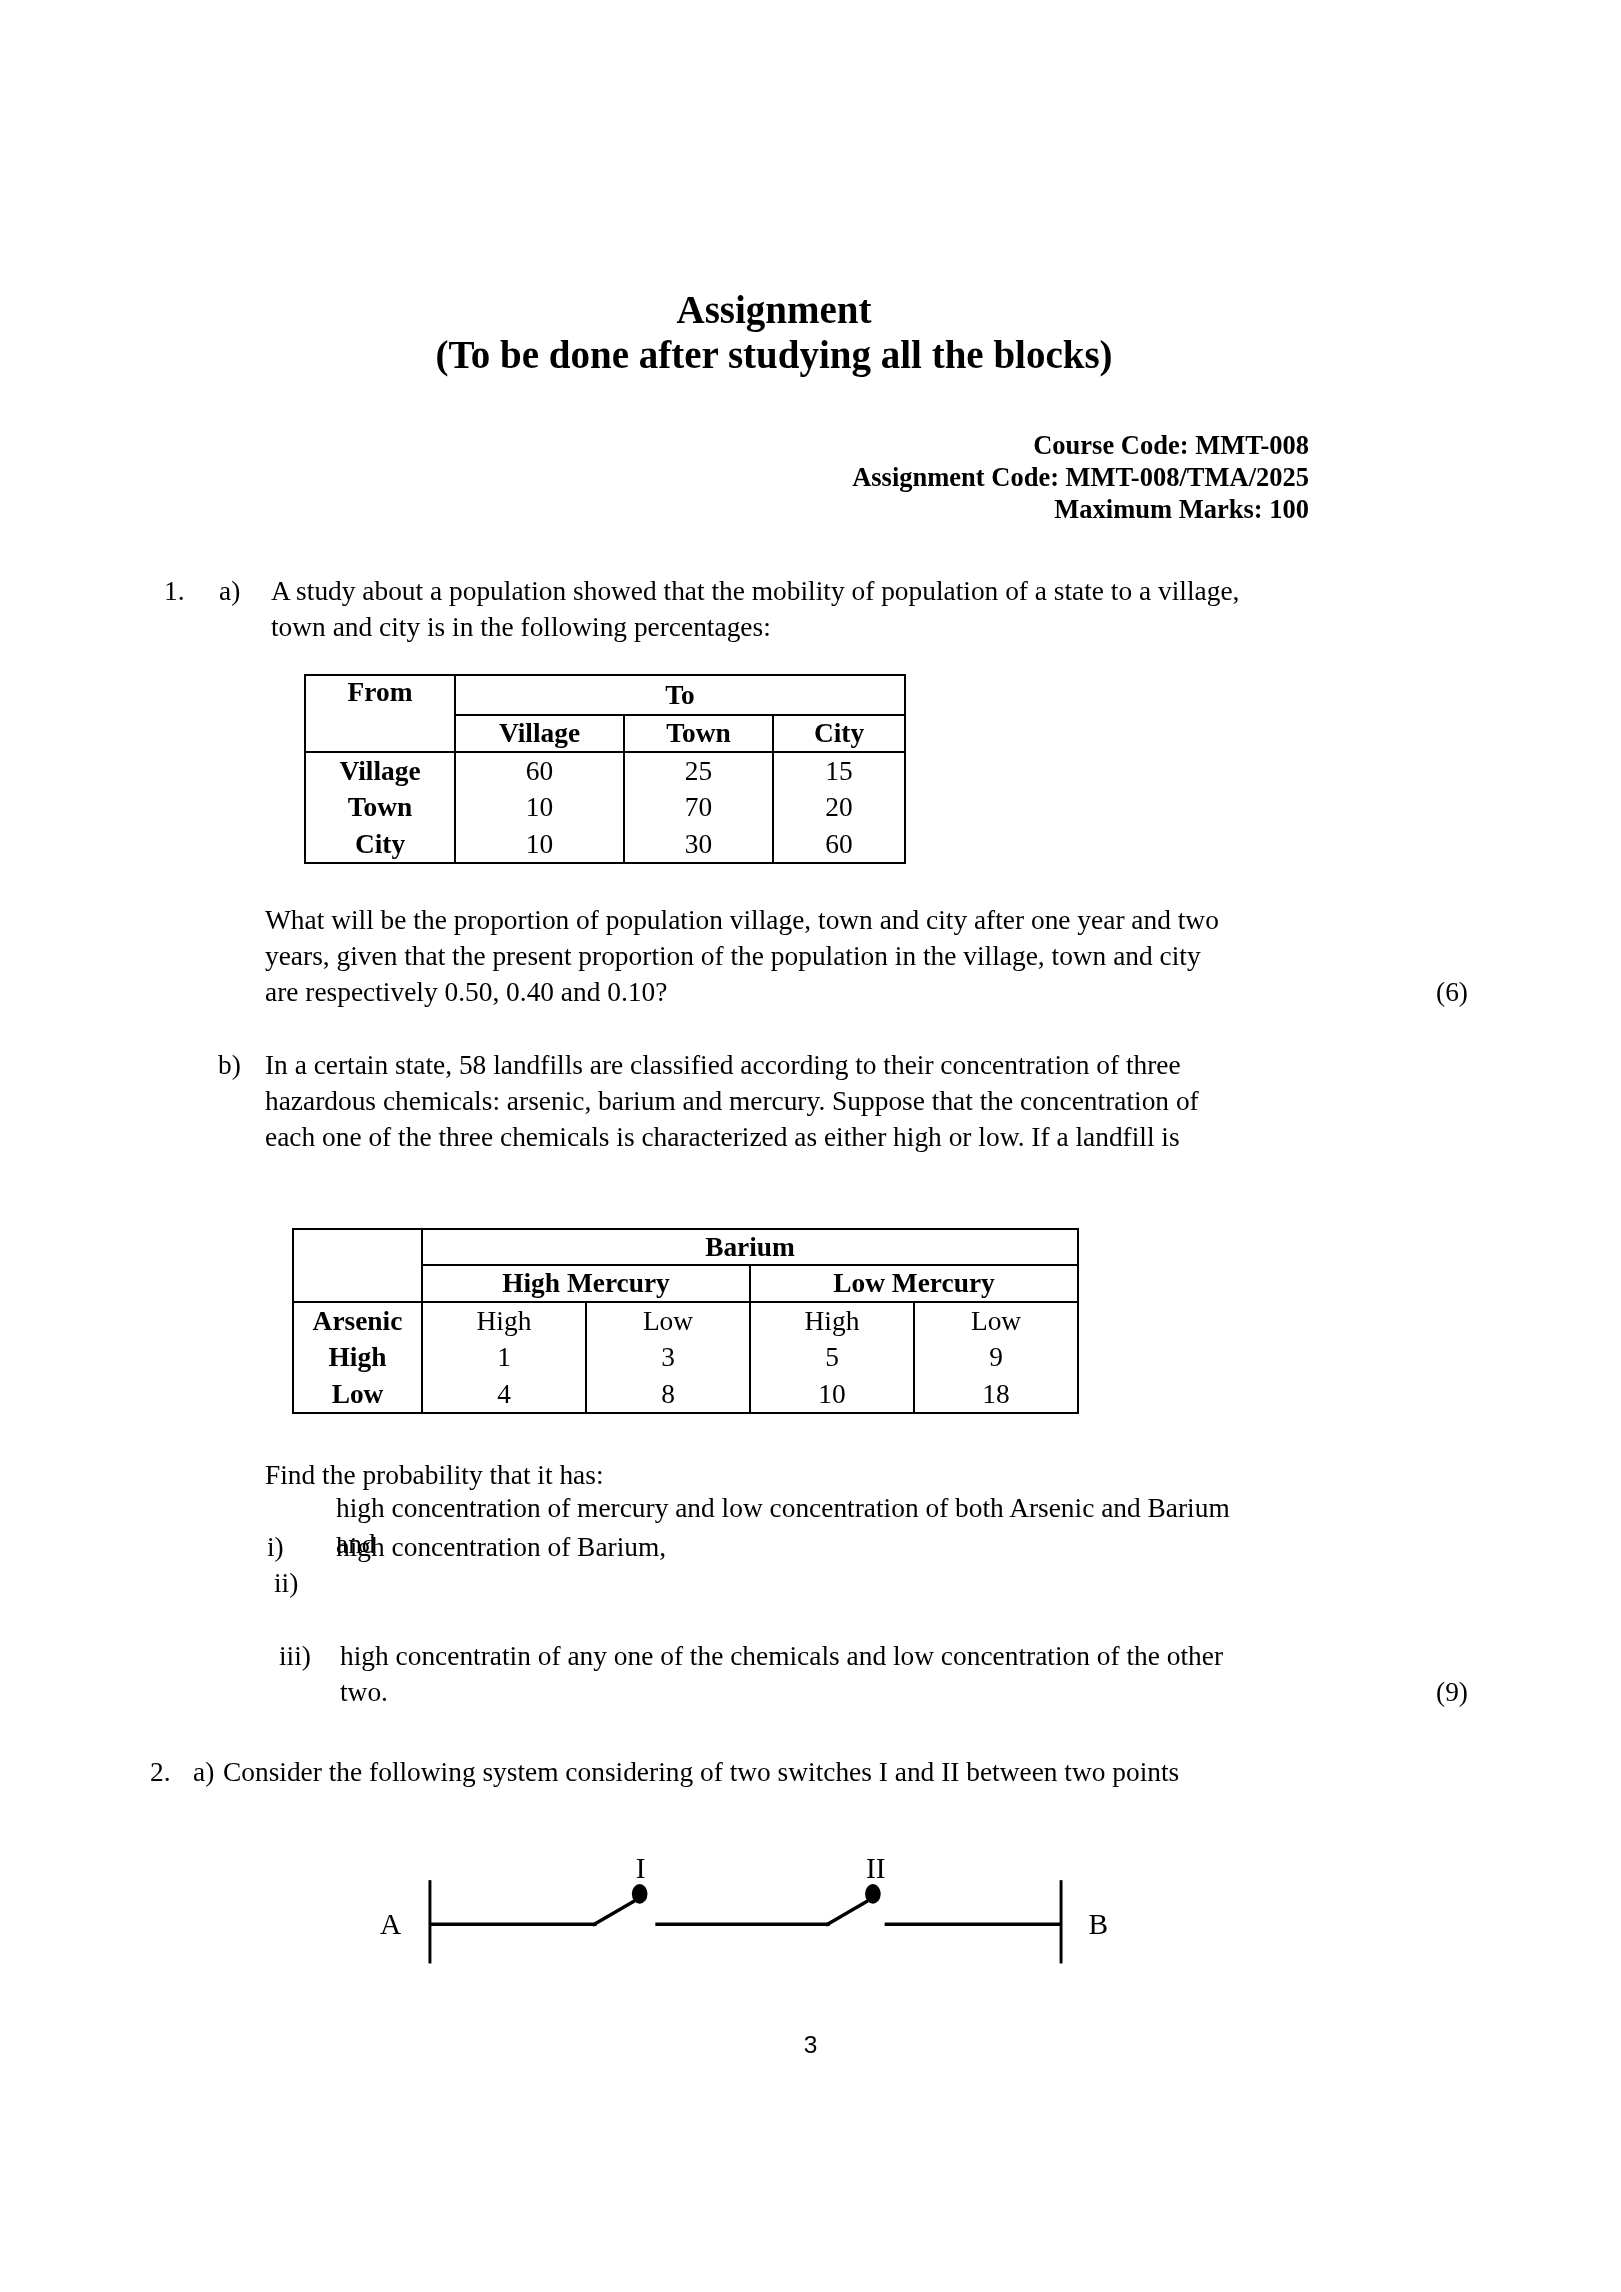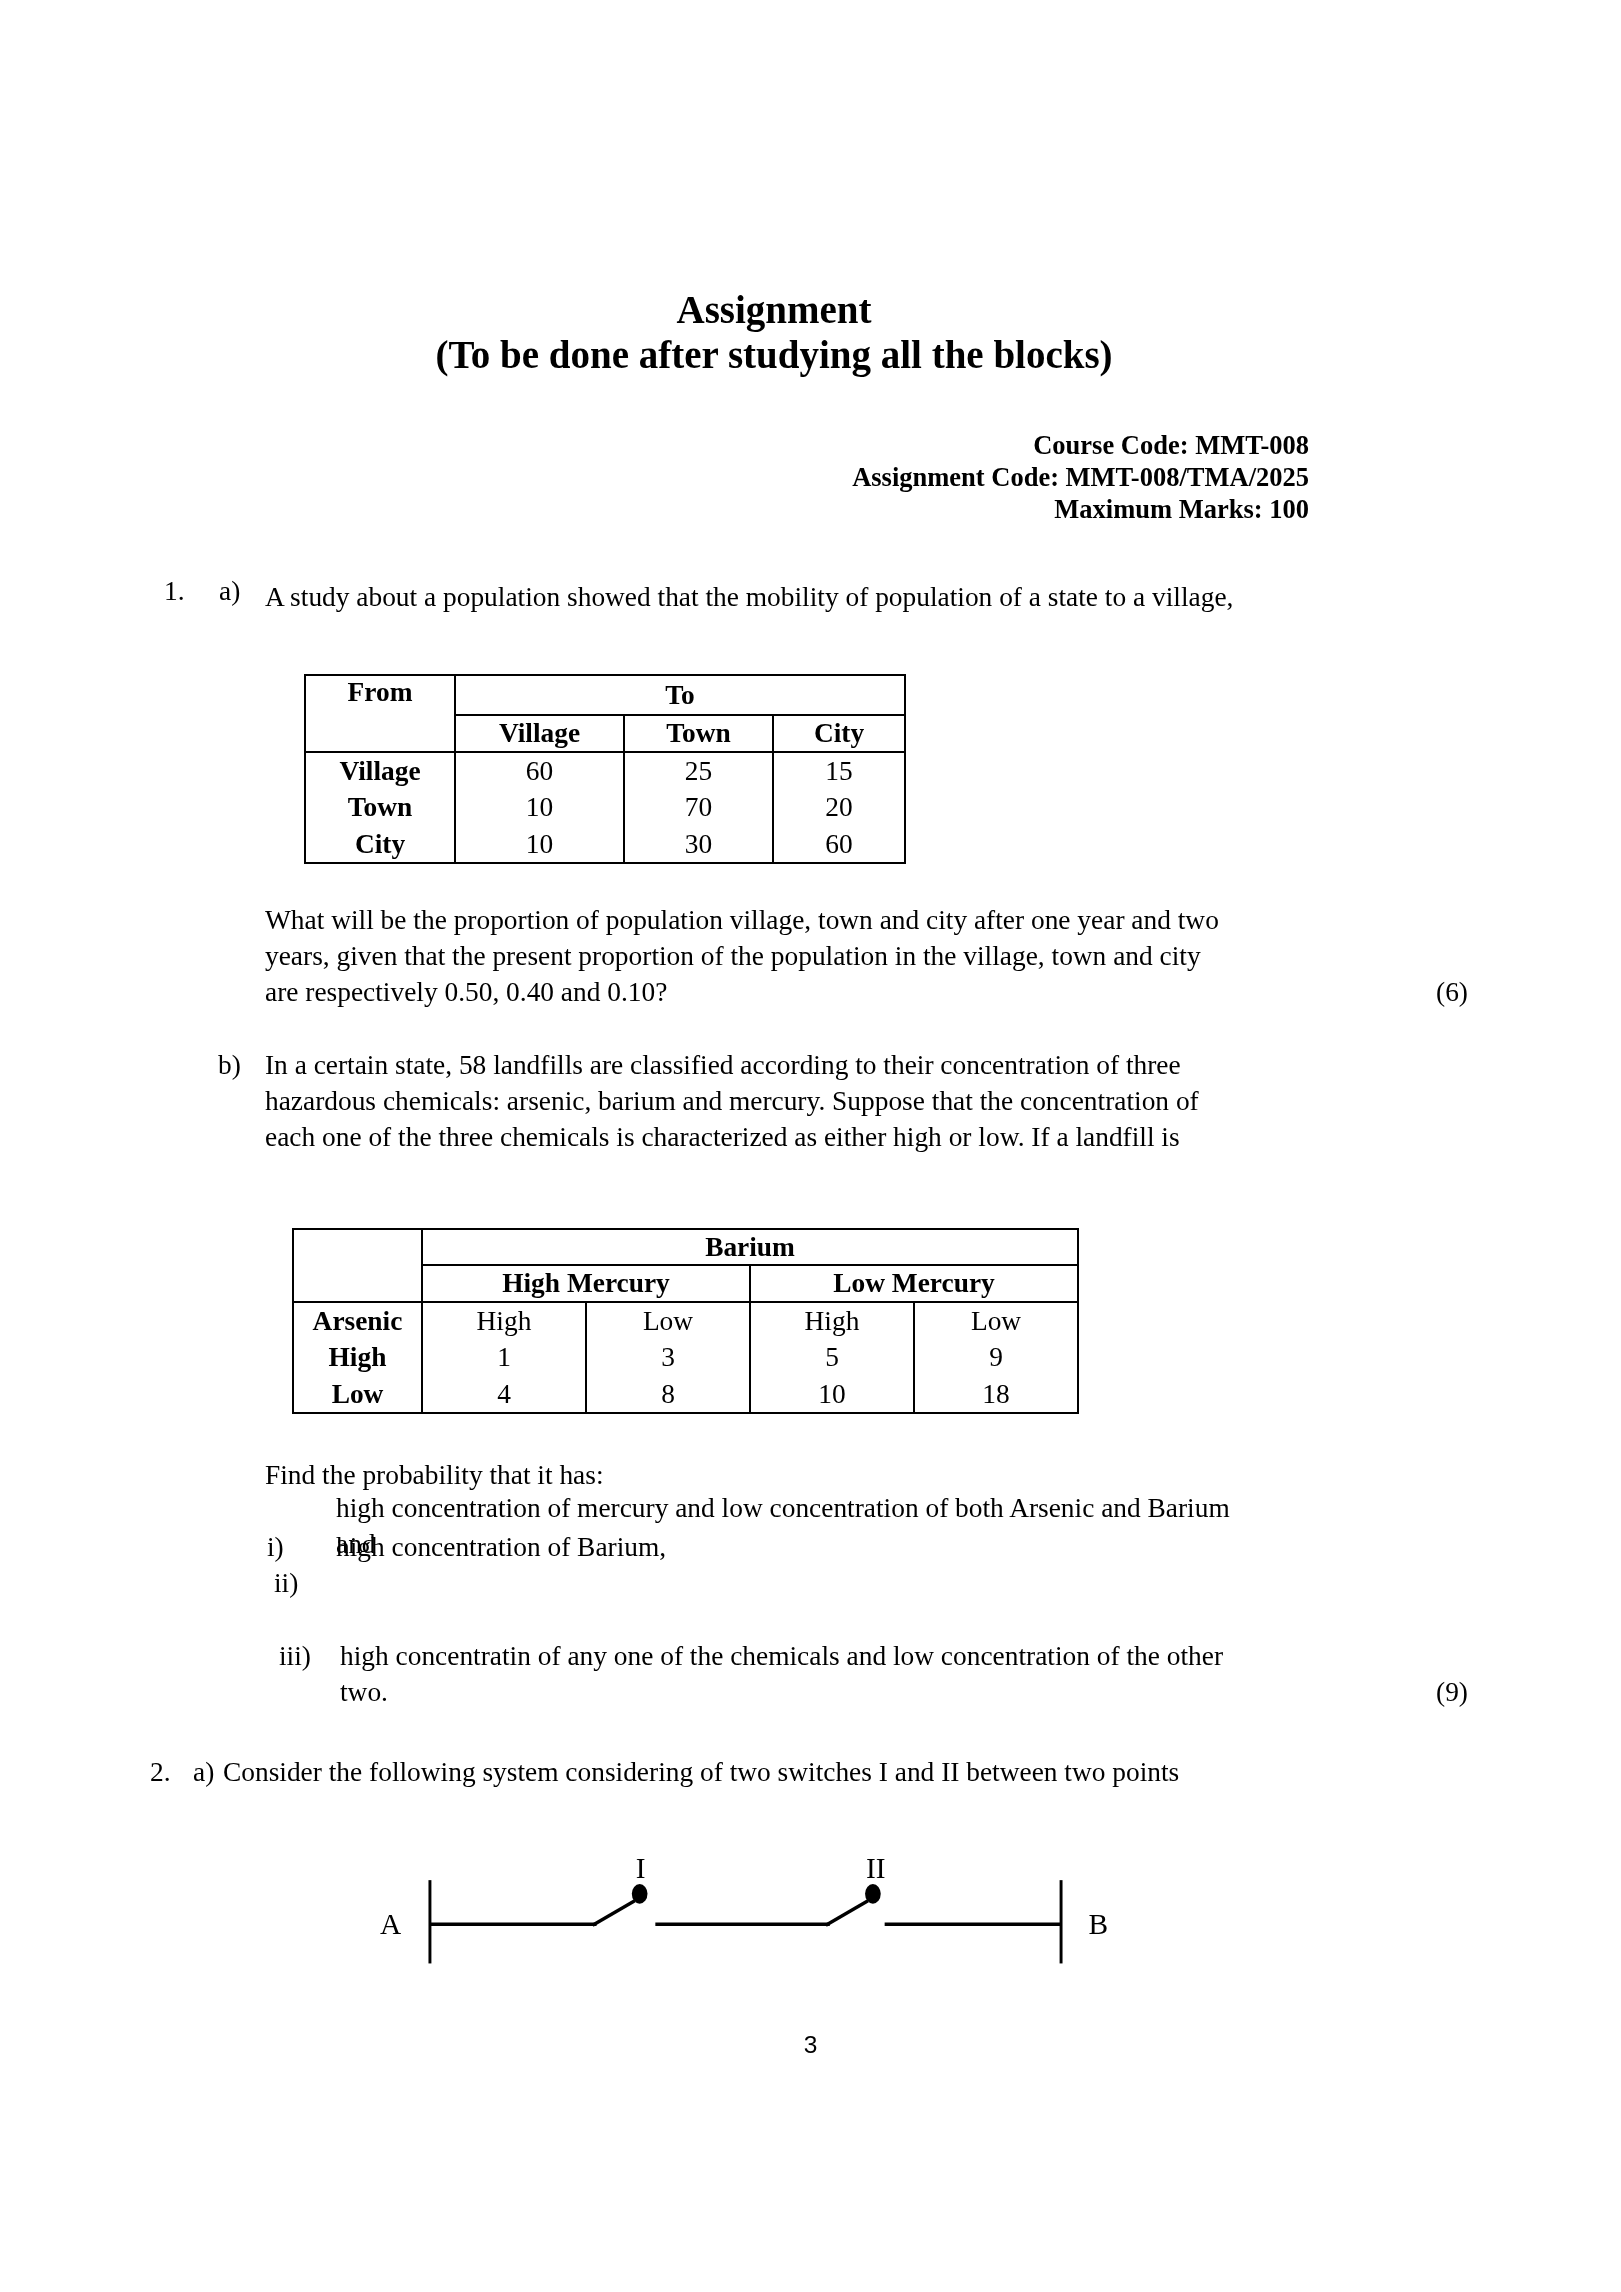--- a/index.html
+++ b/index.html
@@ -44,22 +44,23 @@
 </div>
 
 <div class="abs course-block">
   <div>Course Code: MMT-008</div>
   <div>Assignment Code: MMT-008/TMA/2025</div>
   <div>Maximum Marks: 100</div>
 </div>
 
 <div class="abs t28" style="left:164px; top:573px;">1.</div>
 <div class="abs t28" style="left:219px; top:573px;">a)</div>
-<div class="abs t28" style="left:265px; top:573px; width:1161px;margin-top:6px;">
+<div class="abs t28" style="left:271px; top:573px; width:1161px;">
   <div>A study about a population showed that the mobility of population of a state to a village,</div>
+  <div>town and city is in the following percentages:</div>
 </div>
 
 <table class="doc-table" style="left:304px; top:674px; width:600px;">
   <colgroup>
       <col style="width:150px">
       <col style="width:169px">
       <col style="width:149px">
       <col style="width:132px">
     </colgroup>
   <tbody>

